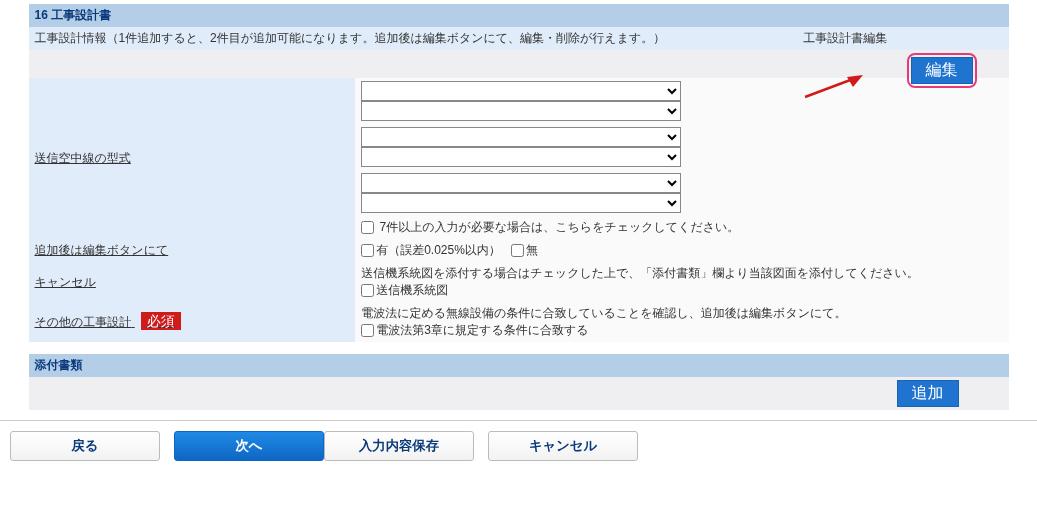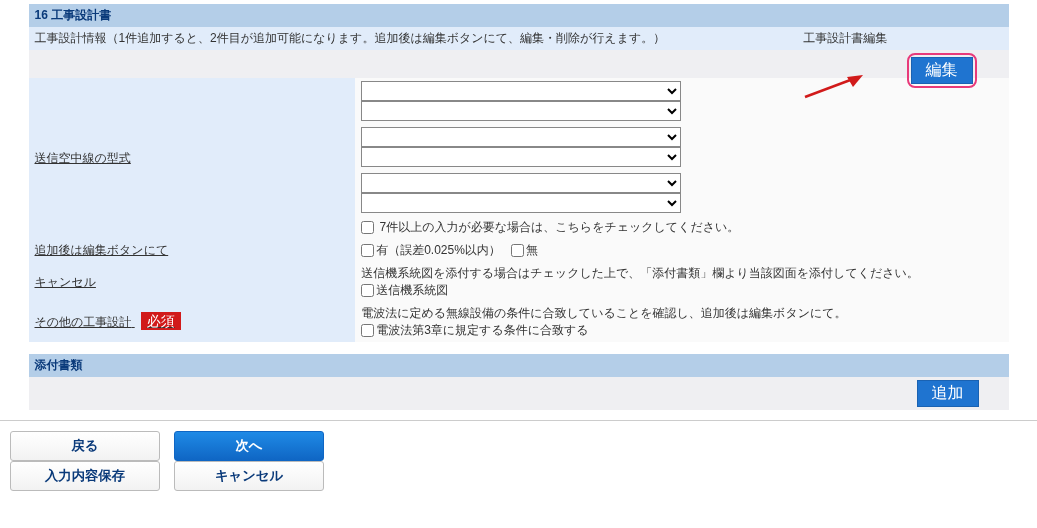--- a/index.html
+++ b/index.html
@@ -21,21 +21,21 @@
 
     select { width: 320px; height: 20px; background: #fff; border: 1px solid #888; }
     input[type="checkbox"] { vertical-align: middle; margin-right: 2px; }
     label { vertical-align: middle; }
 
     .req { background: #d11a1a; color: #fff; font-size: 14px; padding: 1px 6px; margin-left: 6px; }
 
     .arrow-layer { position: relative; }
     .arrow { position: absolute; right: 140px; top: 22px; width: 60px; height: 24px; pointer-events: none; }
 
-    .footer-bar { border-top: 1px solid #ccc; margin-top: 10px; padding: 10px; display: flex; justify-content: flex-start; flex-direction: column; }
+    .footer-bar { border-top: 1px solid #ccc; margin-top: 10px; padding: 10px; display: flex; justify-content: flex-start; }
     .footer-left, .footer-right { display: flex; gap: 14px; }
     .fbtn { min-width: 150px; height: 30px; border: 1px solid #bbb; border-radius: 3px; background: linear-gradient(#fff,#f2f2f2); color: #0a3a7a; font-weight: bold; cursor: pointer; }
     .fbtn.primary { background: linear-gradient(#1f8ae6,#0f66c4); color: #fff; border-color: #0f66c4; }
 
     .page-top { text-align: right; padding: 40px 14px 10px 0; }
   </style>
 </head>
 <body>
 
 <div class="wrap">
@@ -122,21 +122,21 @@
     </table>
 
   <div style="height:12px"></div>
 
   <table class="section">
     <tbody>
         <tr>
           <td class="hdr" colspan="2">添付書類</td>
         </tr>
     <tr>
-      <td class="edit-row" colspan="2" style="text-align:right; padding-right:30px;margin-top:44px;">
+      <td class="edit-row" colspan="2" style="text-align:right; padding-right:50px;margin-top:44px;">
         <span class="btn-add">追加</span>
       </td>
     </tr>
   </tbody>
     </table>
 
 </div>
 
 <div class="footer-bar">
   <div class="footer-left">

